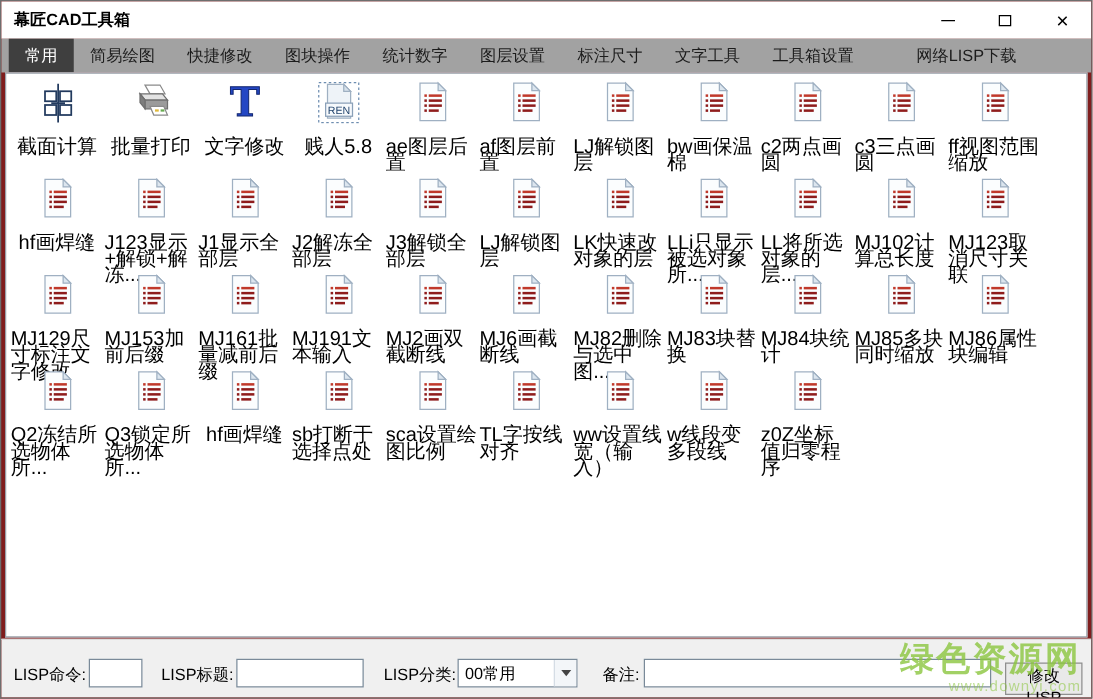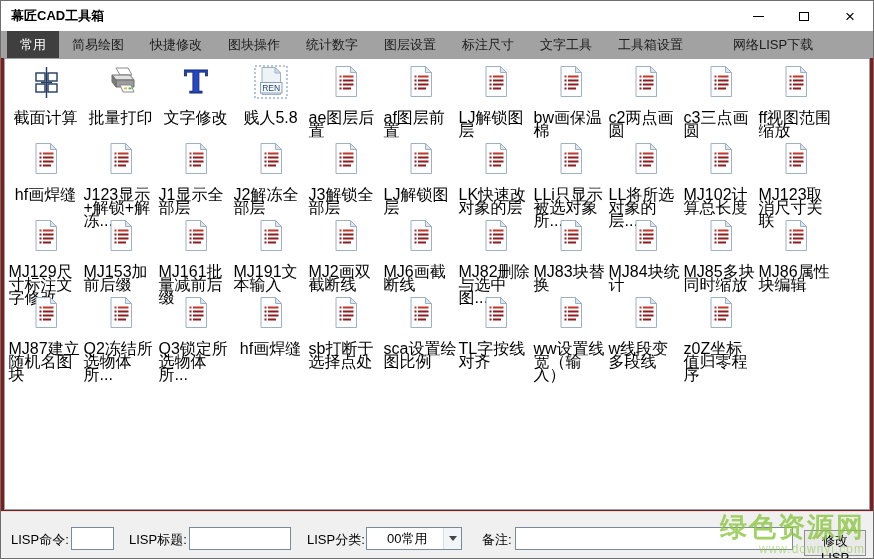--- a/index.html
+++ b/index.html
@@ -40,21 +40,21 @@
   }
   
   .footer{position:absolute;left:0;right:0;bottom:0;height:47px;background:#f0f0f0;border-top:1px solid #dcdcdc;}
   .flabel{position:absolute;top:19px;font-size:13px;color:#000;white-space:nowrap;}
   .finput{
     position:absolute;top:15px;height:23px;border:1px solid #7a8a99;background:#fff;
     font-size:13px;padding:0 4px;font-family:"Liberation Sans",sans-serif;
   }
   .combo{
     position:absolute;top:15px;height:23px;border:1px solid #7a8a99;background:#fff;
-    display:flex;align-items:center;font-size:13px;padding-left:20px;cursor:default;
+    display:flex;align-items:center;font-size:13px;padding-left:5px;cursor:default;
   }
   .combo-btn{margin-left:auto;width:18px;height:100%;display:flex;align-items:center;justify-content:center;border-left:1px solid #d5dde5;background:#f3f6f9;}
   .arrow-down{width:0;height:0;border-left:4px solid transparent;border-right:4px solid transparent;border-top:5px solid #444;}
   .fbutton{
     position:absolute;right:7px;top:18px;width:62px;height:26px;
     background:#e9e9e9;border:1px solid #8f8f8f;font-size:13px;color:#000;
     font-family:"Liberation Sans",sans-serif;cursor:default;
   }
   
   .watermark{position:absolute;right:8px;bottom:3px;text-align:right;pointer-events:none;z-index:10;line-height:1;}
@@ -644,37 +644,20 @@
     <rect x="10.5" y="10.5" width="2" height="2" fill="#c0392b"></rect>
               <rect x="14" y="10.5" width="10.5" height="2" fill="#c0392b"></rect>
     <rect x="10.5" y="14.5" width="2" height="2" fill="#8e1c1c"></rect>
               <rect x="14" y="14.5" width="10.5" height="2" fill="#8e1c1c"></rect>
     <rect x="10.5" y="18.5" width="2" height="2" fill="#8e1c1c"></rect>
               <rect x="14" y="18.5" width="10.5" height="2" fill="#8e1c1c"></rect>
     <rect x="10.5" y="22.5" width="2" height="2" fill="#8e1c1c"></rect>
               <rect x="14" y="22.5" width="8" height="2" fill="#8e1c1c"></rect>
   </svg>
           </span>
-          <div class="label">MJ87建立随机名图块</div>
-        </div>
-        <div class="cell">
-          <span class="icon">
-            <svg viewBox="0 0 34 34" width="34" height="34">
-    <path d="M7 1.5 H21.5 L27.5 7.5 V31.5 H7 Z" fill="#fbfdfe" stroke="#9fb0c2"></path>
-    <path d="M21.5 1.5 V7.5 H27.5 Z" fill="#dce6ef" stroke="#9fb0c2"></path>
-    <rect x="10.5" y="10.5" width="2" height="2" fill="#c0392b"></rect>
-              <rect x="14" y="10.5" width="10.5" height="2" fill="#c0392b"></rect>
-    <rect x="10.5" y="14.5" width="2" height="2" fill="#8e1c1c"></rect>
-              <rect x="14" y="14.5" width="10.5" height="2" fill="#8e1c1c"></rect>
-    <rect x="10.5" y="18.5" width="2" height="2" fill="#8e1c1c"></rect>
-              <rect x="14" y="18.5" width="10.5" height="2" fill="#8e1c1c"></rect>
-    <rect x="10.5" y="22.5" width="2" height="2" fill="#8e1c1c"></rect>
-              <rect x="14" y="22.5" width="8" height="2" fill="#8e1c1c"></rect>
-  </svg>
-          </span>
           <div class="label">Q2冻结所选物体所...</div>
         </div>
         <div class="cell">
           <span class="icon">
             <svg viewBox="0 0 34 34" width="34" height="34">
     <path d="M7 1.5 H21.5 L27.5 7.5 V31.5 H7 Z" fill="#fbfdfe" stroke="#9fb0c2"></path>
     <path d="M21.5 1.5 V7.5 H27.5 Z" fill="#dce6ef" stroke="#9fb0c2"></path>
     <rect x="10.5" y="10.5" width="2" height="2" fill="#c0392b"></rect>
               <rect x="14" y="10.5" width="10.5" height="2" fill="#c0392b"></rect>
     <rect x="10.5" y="14.5" width="2" height="2" fill="#8e1c1c"></rect>

